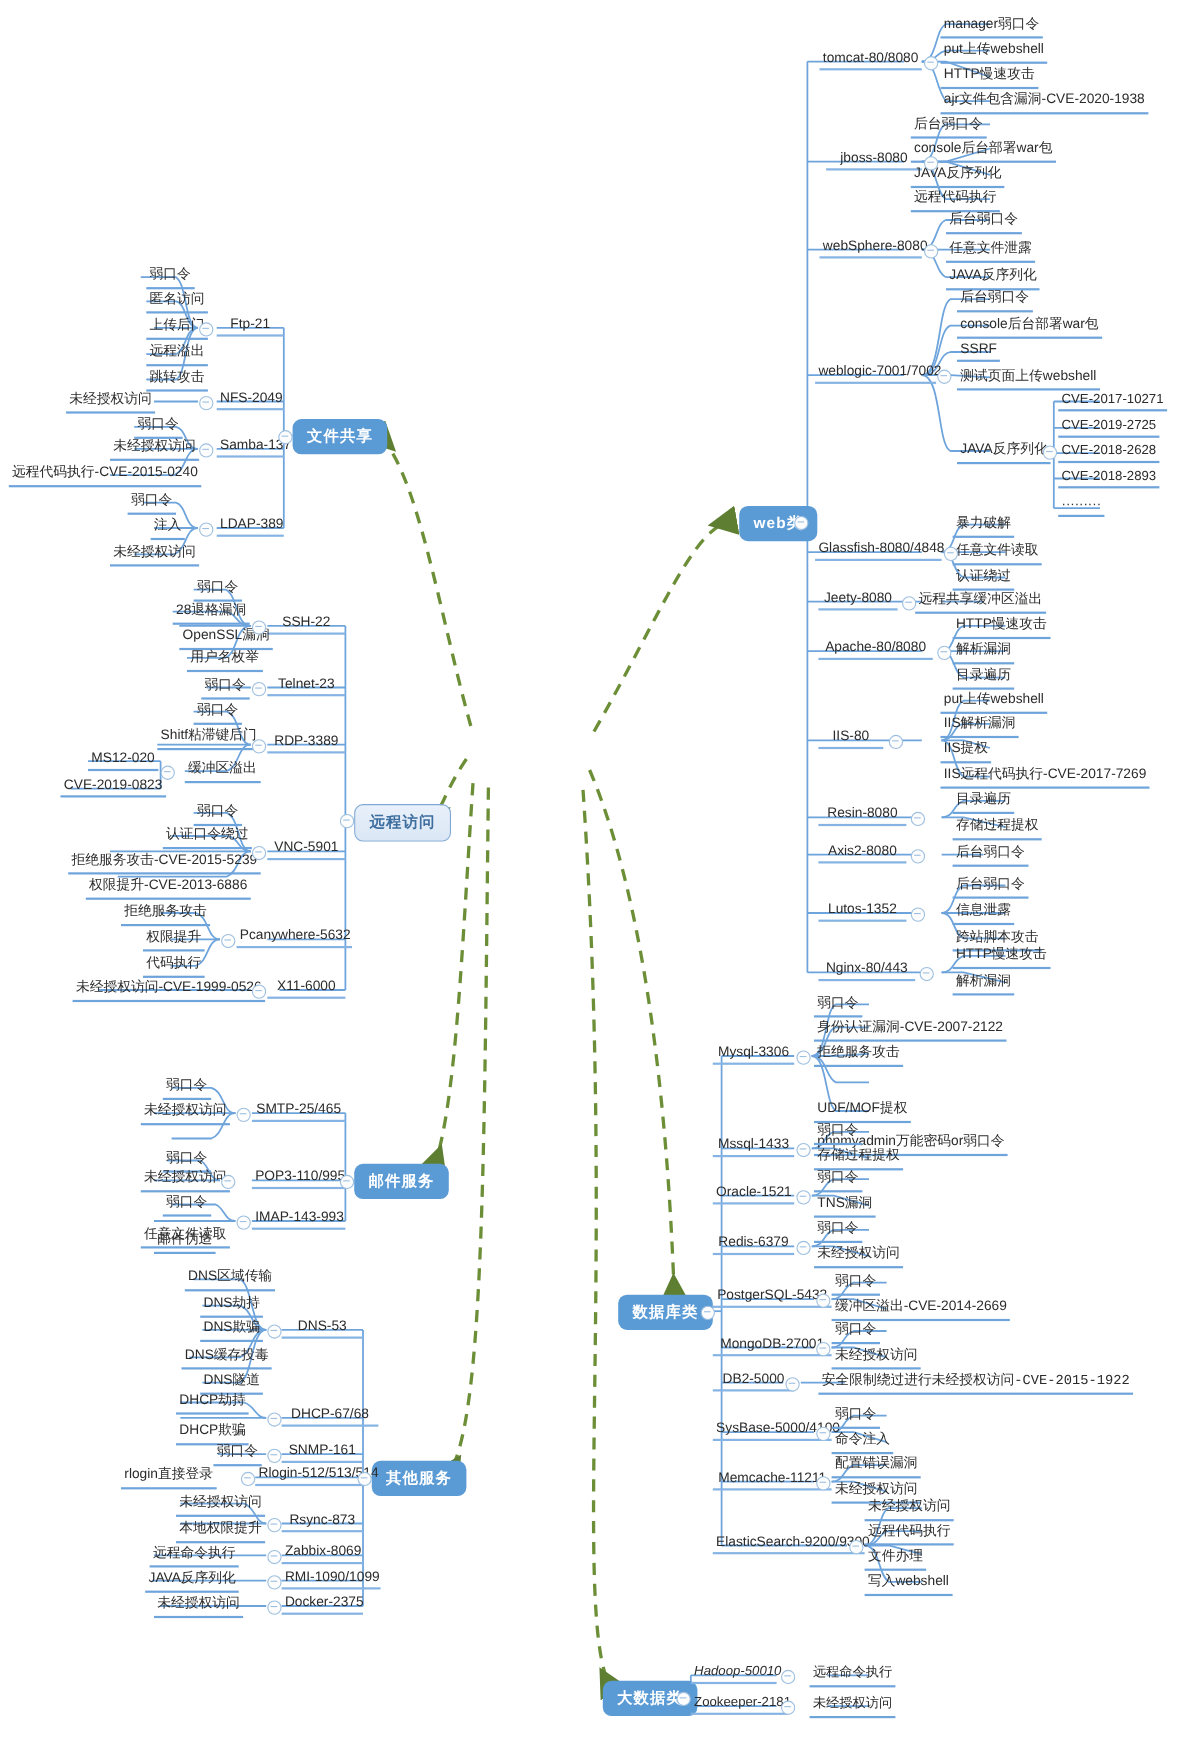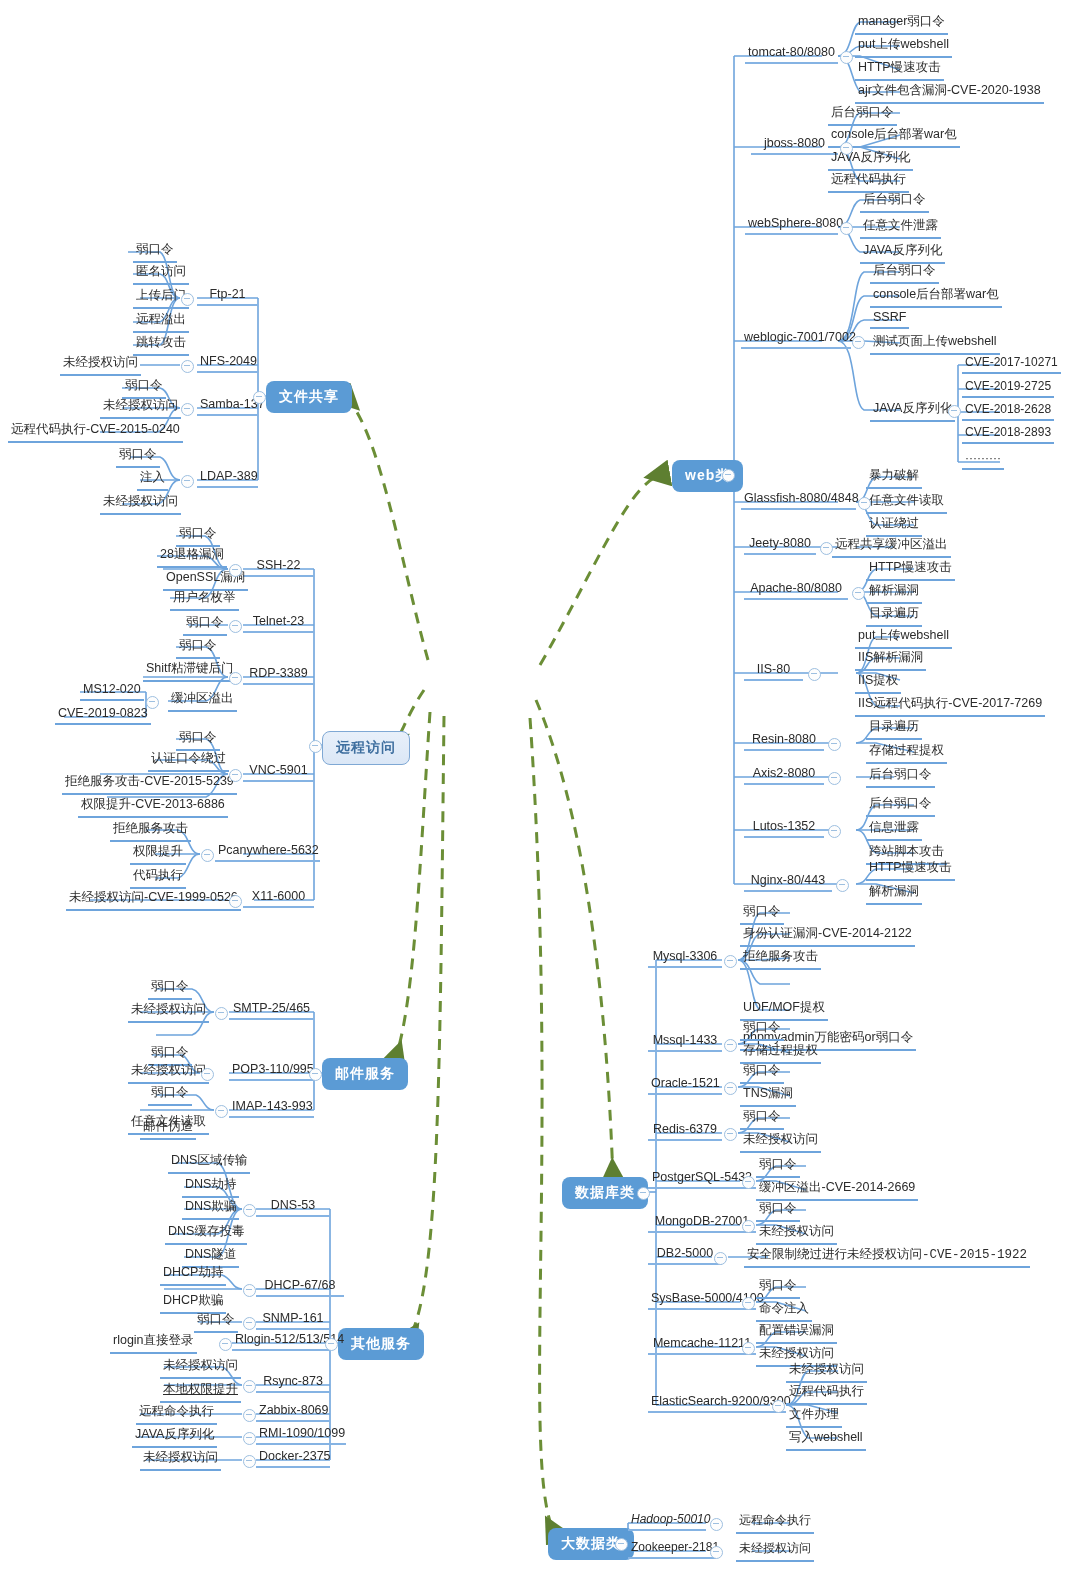--- a/index.html
+++ b/index.html
@@ -400,21 +400,21 @@
   <div class="node leaf" style="left:160px;top:1291px;">DHCP欺骗</div>
 
   <div class="node leaf plain" style="left:256px;top:1310px;width:74px;">SNMP-161</div>
   <div class="node leaf" style="left:194px;top:1310px;">弱口令</div>
 
   <div class="node leaf plain" style="left:232px;top:1331px;width:98px;">Rlogin-512/513/514</div>
   <div class="node leaf" style="left:110px;top:1331px;">rlogin直接登录</div>
 
   <div class="node leaf plain" style="left:256px;top:1373px;width:74px;">Rsync-873</div>
   <div class="node leaf" style="left:160px;top:1356px;">未经授权访问</div>
-  <div class="node leaf" style="left:160px;top:1380px;text-decoration:underline;">本地权限提升</div>
+  <div class="node leaf" style="left:160px;top:1380px;">本地权限提升</div>
 
   <div class="node leaf plain" style="left:256px;top:1402px;width:74px;">Zabbix-8069</div>
   <div class="node leaf" style="left:136px;top:1402px;">远程命令执行</div>
 
   <div class="node leaf plain" style="left:256px;top:1425px;width:90px;">RMI-1090/1099</div>
   <div class="node leaf" style="left:132px;top:1425px;">JAVA反序列化</div>
 
   <div class="node leaf plain" style="left:256px;top:1448px;width:74px;">Docker-2375</div>
   <div class="node leaf" style="left:140px;top:1448px;">未经授权访问</div>
 
@@ -478,21 +478,21 @@
   <div class="node leaf" style="left:866px;top:794px;">后台弱口令</div>
   <div class="node leaf" style="left:866px;top:818px;">信息泄露</div>
   <div class="node leaf" style="left:866px;top:842px;">跨站脚本攻击</div>
 
   <div class="node leaf plain" style="left:744px;top:872px;width:88px;">Nginx-80/443</div>
   <div class="node leaf" style="left:866px;top:858px;">HTTP慢速攻击</div>
   <div class="node leaf" style="left:866px;top:882px;">解析漏洞</div>
 
   <div class="node leaf plain" style="left:648px;top:948px;width:74px;">Mysql-3306</div>
   <div class="node leaf" style="left:740px;top:902px;">弱口令</div>
-  <div class="node leaf" style="left:740px;top:924px;">身份认证漏洞-CVE-2014-2122</div>
+  <div class="node leaf" style="left:740px;top:924px;">身份认证漏洞-CVE-2007-2122</div>
   <div class="node leaf" style="left:740px;top:947px;">拒绝服务攻击</div>
   <div class="node leaf" style="left:740px;top:1028px;">phpmyadmin万能密码or弱口令</div>
   <div class="node leaf" style="left:740px;top:998px;">UDF/MOF提权</div>
 
   <div class="node leaf plain" style="left:648px;top:1032px;width:74px;">Mssql-1433</div>
   <div class="node leaf" style="left:740px;top:1018px;">弱口令</div>
   <div class="node leaf" style="left:740px;top:1041px;">存储过程提权</div>
 
   <div class="node leaf plain" style="left:648px;top:1075px;width:74px;">Oracle-1521</div>
   <div class="node leaf" style="left:740px;top:1061px;">弱口令</div>

